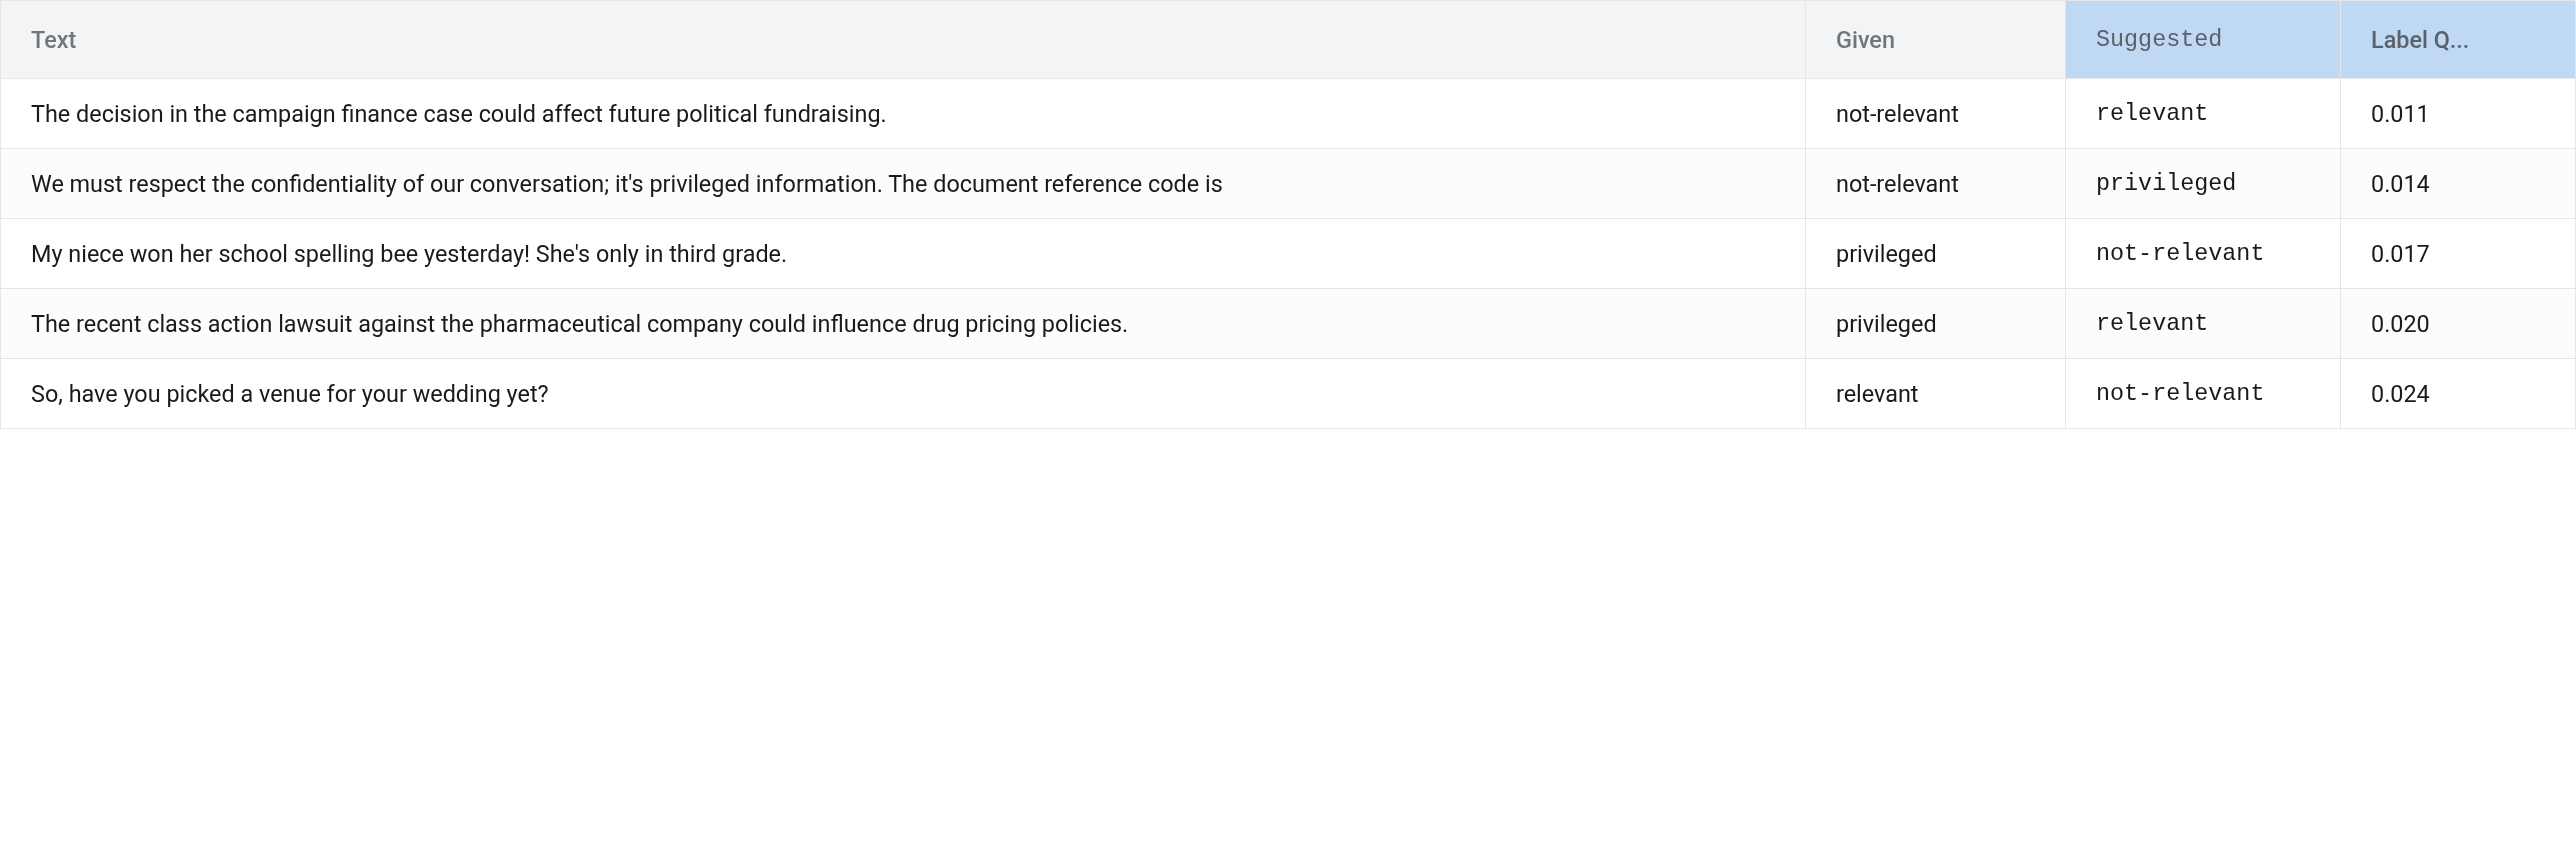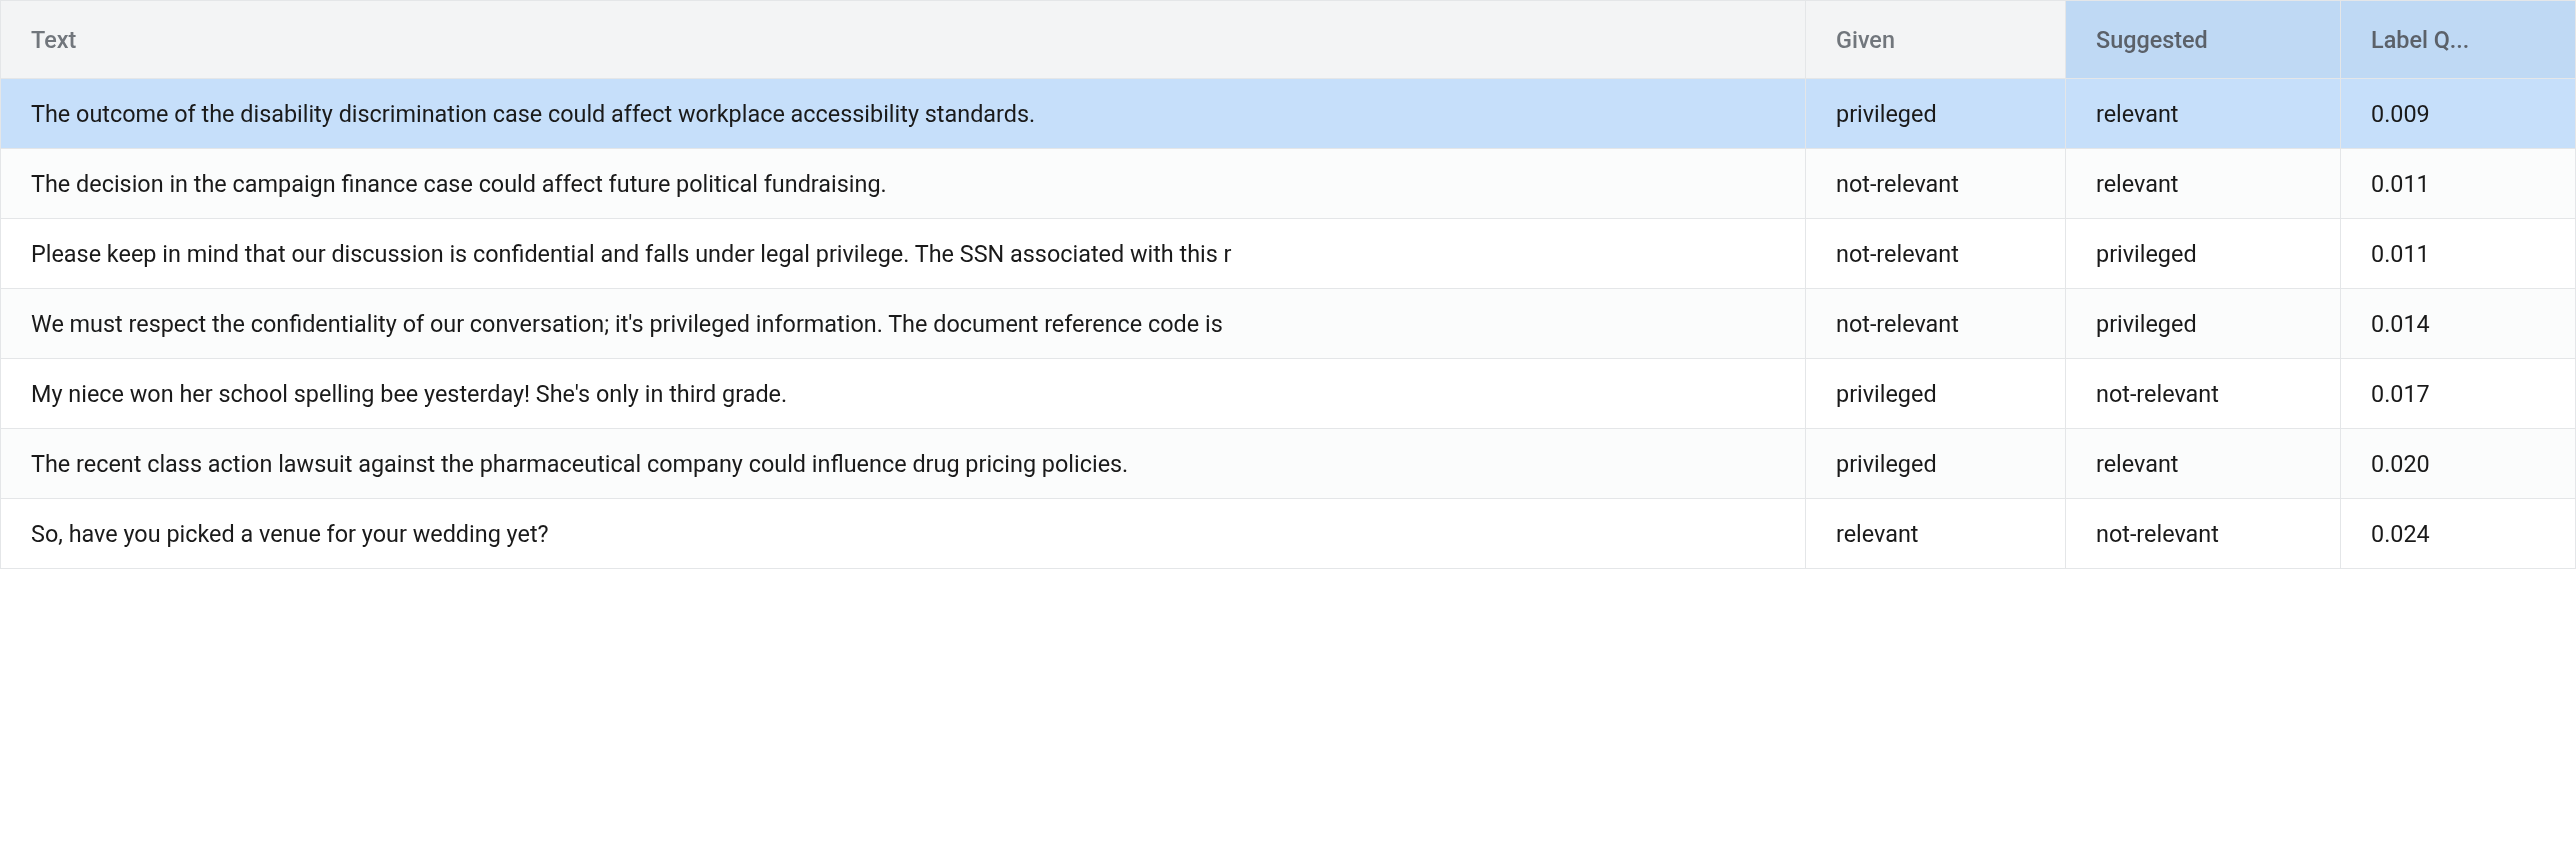--- a/index.html
+++ b/index.html
@@ -30,54 +30,42 @@
       font-weight: 500;
       height: 78px;
       border-top: 1.7px solid #e4e6e8;
     }
     .table th.sel-header {
       background: #bfd9f4;
       color: #5b6169;
     }
     .col-text    { width: 1805px; padding: 12px 30px; border-left: 1.7px solid #e4e6e8; }
     .col-given   { width: 260px; padding: 0 30px; }
-    .col-sugg    { width: 275px; padding: 0 30px; }
+    .col-sugg    { width: 275px; padding: 0 30px; font-family: Liberation Mono, monospace; }
     .col-lq      { width: 235px; padding: 8px 30px; }
     .table tbody tr:nth-child(even) { background: #fbfcfc; }
     .table tbody tr.selected td { background: #c6dffa; }
   </style>
 </head>
 <body>
 
 <table class="table">
   <thead>
     <tr>
       <th class="col-text">Text</th>
       <th class="col-given">Given</th>
       <th class="col-sugg sel-header">Suggested</th>
       <th class="col-lq sel-header">Label Q...</th>
     </tr>
   </thead>
   <tbody>
-      <tr class="selected">
-        <td class="col-text">The outcome of the disability discrimination case could affect workplace accessibility standards.</td>
-        <td class="col-given">privileged</td>
-        <td class="col-sugg">relevant</td>
-        <td class="col-lq">0.009</td>
-      </tr>
       <tr>
         <td class="col-text">The decision in the campaign finance case could affect future political fundraising.</td>
         <td class="col-given">not-relevant</td>
         <td class="col-sugg">relevant</td>
-        <td class="col-lq">0.011</td>
-      </tr>
-      <tr>
-        <td class="col-text">Please keep in mind that our discussion is confidential and falls under legal privilege. The SSN associated with this r</td>
-        <td class="col-given">not-relevant</td>
-        <td class="col-sugg">privileged</td>
         <td class="col-lq">0.011</td>
       </tr>
       <tr>
         <td class="col-text">We must respect the confidentiality of our conversation; it's privileged information. The document reference code is</td>
         <td class="col-given">not-relevant</td>
         <td class="col-sugg">privileged</td>
         <td class="col-lq">0.014</td>
       </tr>
       <tr>
         <td class="col-text">My niece won her school spelling bee yesterday! She's only in third grade.</td>

